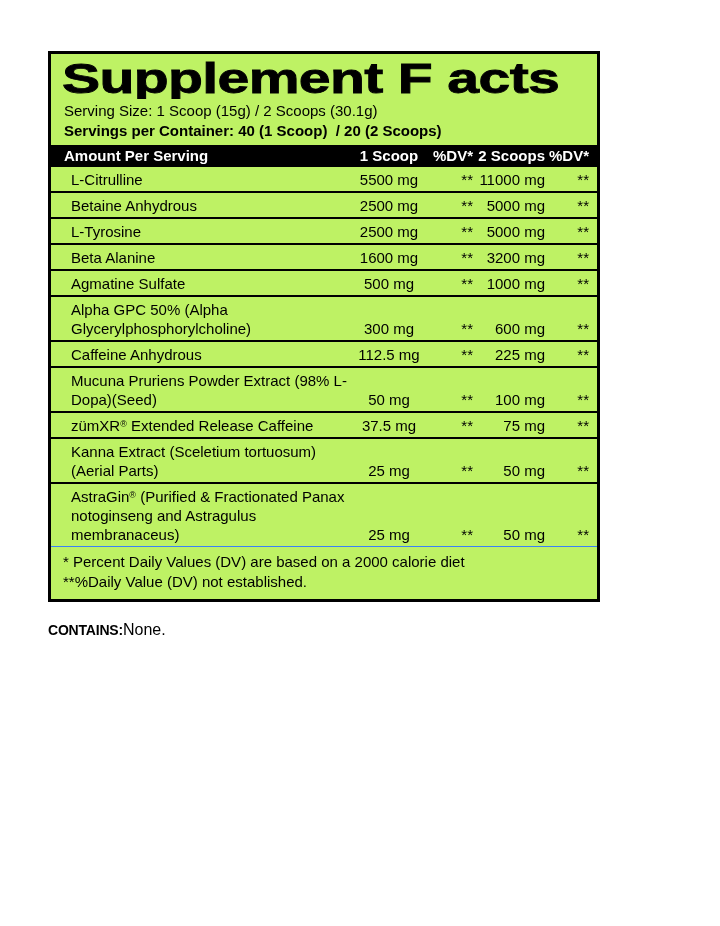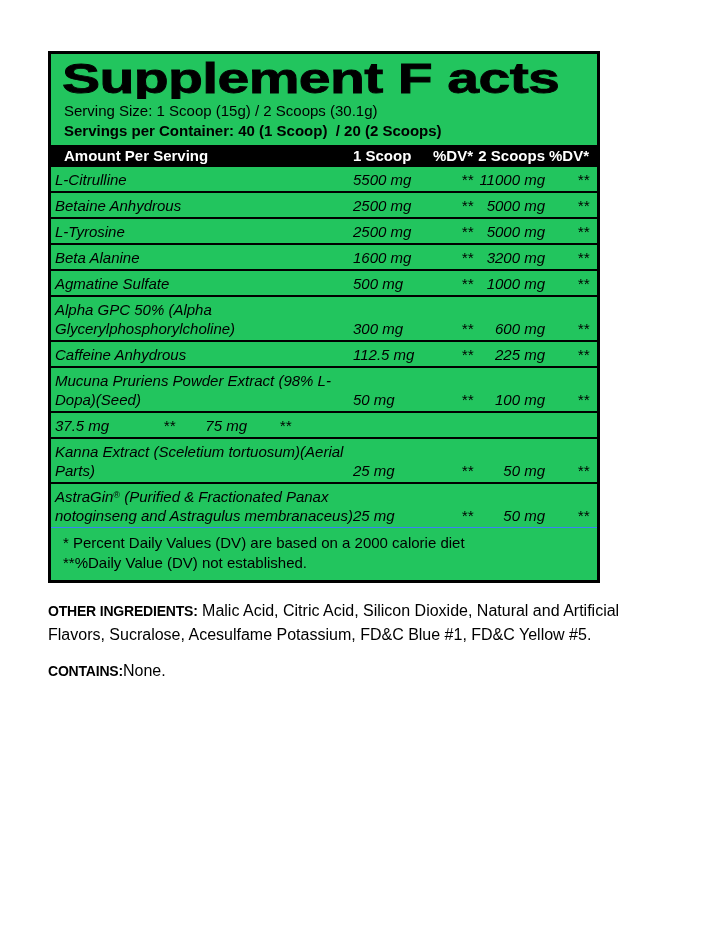--- a/index.html
+++ b/index.html
@@ -6,48 +6,47 @@
   body{
     width:720px;height:926px;background:#ffffff;color:#000000;
     font-family:"Liberation Sans",sans-serif;
     position:relative;overflow:hidden;
   }
   .facts-box{
     box-sizing:border-box;
     margin:51px 0 0 48px;
     width:552px;
     border:3px solid #000;
-    background:#22c55e;
+    background:#bef264;
   }
   .title-wrap{padding:4px 10px 0 11px;overflow:hidden;white-space:nowrap;}
   .title{
     display:inline-block;
     font-size:43px;font-weight:bold;line-height:41px;
     letter-spacing:-0.5px;white-space:nowrap;
     transform:scaleX(1.33);transform-origin:0 60%;
     -webkit-text-stroke:0.8px #000;
   }
   .serv1{font-size:15px;line-height:20px;padding:2px 10px 0 13px;}
   .serv2{font-size:15px;font-weight:bold;line-height:20px;padding:0 18px 4px 13px;white-space:pre-wrap;}
   .bar{
     display:flex;align-items:center;background:#000;color:#fff;
     font-weight:bold;font-size:15px;line-height:17px;
     padding:2px 8px 3px 13px;
   }
   .c-name{flex:1;min-width:0;}
-  .c-a1{width:72px;text-align:left;flex:none;}
+  .c-a1{width:72px;text-align:center;flex:none;}
   .c-d1{width:48px;text-align:right;flex:none;}
   .c-a2{width:72px;text-align:right;flex:none;}
   .c-d2{width:44px;text-align:right;flex:none;}
   .row{
     display:flex;align-items:flex-end;
     font-size:15px;line-height:19px;
-    padding:3px 8px 2px 4px;
+    padding:3px 8px 2px 20px;
     border-bottom:2px solid #000;
-    font-style:italic;
   }
   .row.row-last{border-bottom:0;}
   .reg{font-size:60%;vertical-align:4px;line-height:0;}
   .foot{
     border-top:1px solid #3b82f6;
     font-size:15px;line-height:20px;
     padding:5px 12px 7px 12px;
   }
   .below{
     margin:16px 0 0 48px;width:606px;
@@ -127,20 +126,21 @@
       <div class="c-d2">**</div>
     </div>
     <div class="row">
       <div class="c-name">Mucuna Pruriens Powder Extract (98% L-Dopa)(Seed)</div>
       <div class="c-a1">50 mg</div>
       <div class="c-d1">**</div>
       <div class="c-a2">100 mg</div>
       <div class="c-d2">**</div>
     </div>
     <div class="row">
+      <div class="c-name">zümXR<sup class="reg">®</sup> Extended Release Caffeine</div>
       <div class="c-a1">37.5 mg</div>
       <div class="c-d1">**</div>
       <div class="c-a2">75 mg</div>
       <div class="c-d2">**</div>
     </div>
     <div class="row">
       <div class="c-name">Kanna Extract (Sceletium tortuosum)(Aerial Parts)</div>
       <div class="c-a1">25 mg</div>
       <div class="c-d1">**</div>
       <div class="c-a2">50 mg</div>
@@ -156,19 +156,16 @@
   </div>
 
   <div class="foot">
     <div>* Percent Daily Values (DV) are based on a 2000 calorie diet</div>
     <div>**%Daily Value (DV) not established.</div>
   </div>
 
 </div>
 
 <div class="below">
-  <div>
-    <span class="ing-label">OTHER INGREDIENTS:</span><span> Malic Acid, Citric Acid, Silicon Dioxide, Natural and Artificial Flavors, Sucralose, Acesulfame Potassium, FD&amp;C Blue #1, FD&amp;C Yellow #5.</span>
-  </div>
   <div class="contains-line">
     <span class="ing-label">CONTAINS:</span><span>None.</span>
   </div>
 </div>
 
 </body></html>

